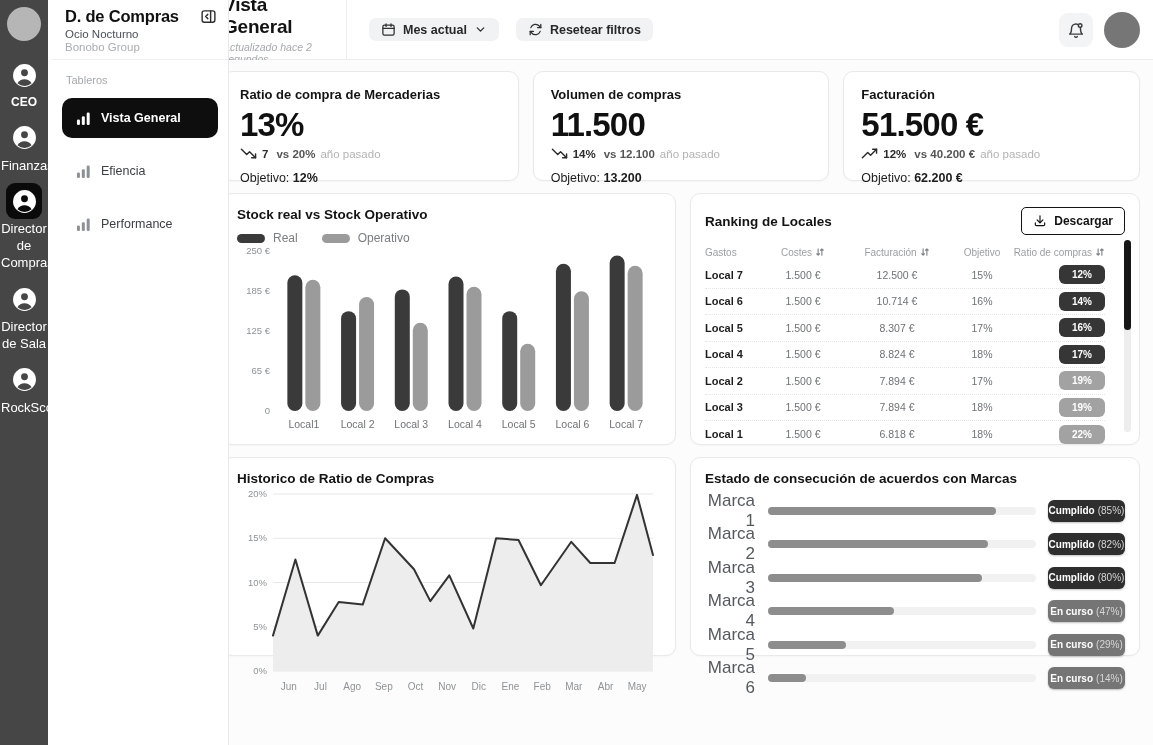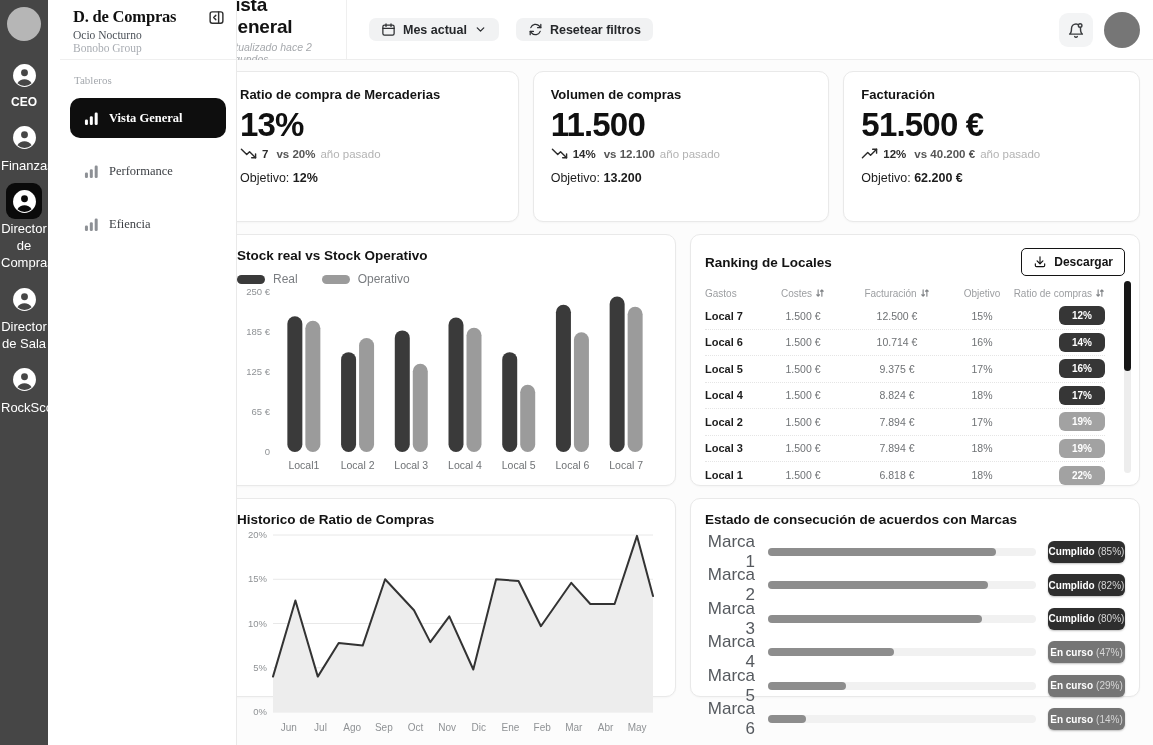--- a/index.html
+++ b/index.html
@@ -15,22 +15,22 @@
           display:flex; flex-direction:column; align-items:center; z-index:5; }
   .rail-logo { width:34px; height:34px; border-radius:50%; background:#b6b6b6; margin:7px 0 16px; }
   .rail-item { display:flex; flex-direction:column; align-items:center; margin-bottom:9px; cursor:pointer; }
   .rail-item .icon-wrap { width:36px; height:36px; border-radius:9px; display:flex; align-items:center;
           justify-content:center; color:#464646; }
   .rail-item.selected .icon-wrap { background:#0a0a0a; color:#0a0a0a; }
   .rail-item .lbl { color:#ffffff; font-size:13px; line-height:1.3; text-align:center; margin-top:2px; max-width:46px; }
   .rail-item:first-of-type .lbl { font-size:12px; font-weight:600; }
 
   
-  .sidebar { position:absolute; left:60px; top:0; bottom:0; width:177px; background:#ffffff;
-             border-right:1px solid #e9e9e9; z-index:4;font-family:Liberation Serif, serif; }
+  .sidebar { position:absolute; left:52px; top:0; bottom:0; width:177px; background:#ffffff;
+             border-right:1px solid #e9e9e9; z-index:4; }
   .sb-head { height:60px; padding:7px 11px 0 13px; border-bottom:1px solid #efefef; }
   .sb-title-row { display:flex; align-items:center; justify-content:space-between; }
   .sb-title { font-size:16.5px; font-weight:700; color:#101010; letter-spacing:-.2px; }
   .collapse-btn { color:#2f2f2f; cursor:pointer; display:flex; }
   .sb-sub { font-size:11.5px; color:#4b5158; margin-top:2px; }
   .sb-org { font-size:11.5px; color:#a9adb3; margin-top:1px; }
   .sb-body { padding:14px 10px 0; }
   .sb-section { font-size:11px; color:#a5a9ae; margin:0 4px 12px; }
   .menu-item { display:flex; align-items:center; gap:10px; height:40px; padding:0 14px; border-radius:10px;
                font-size:12.5px; color:#3d4045; margin-bottom:13px; cursor:pointer; }
@@ -53,21 +53,21 @@
   .tb-right { margin-left:auto; display:flex; align-items:center; gap:11px; padding-right:13px; }
   .bell-btn { width:34px; height:34px; border-radius:9px; background:#f3f4f5; border:none; display:flex;
               align-items:center; justify-content:center; cursor:pointer; color:#3a3c3f; }
   .avatar { width:36px; height:36px; border-radius:50%; background:#767676; cursor:pointer; }
 
   
   .main { position:absolute; left:209px; top:60px; right:0; bottom:0; background:#fcfcfc;
           padding:11px 13px; }
   .card { background:#ffffff; border:1px solid #e9e9e9; border-radius:10px; box-shadow:0 1px 2px rgba(0,0,0,.03); }
   .grid-kpi { display:grid; grid-template-columns:repeat(3,1fr); gap:14px; }
-  .kpi { height:151px; padding:15px 17px; }
+  .kpi { height:110px; padding:15px 17px; }
   .kpi-title { font-size:13px; font-weight:700; color:#141414; }
   .kpi-value { font-size:33px; font-weight:600; color:#101010; letter-spacing:-.8px; margin-top:5px; line-height:1.1; }
   .kpi-delta { display:flex; align-items:center; gap:5px; font-size:11.5px; margin-top:2px; }
   .kpi-delta .d-num { font-weight:700; color:#2c2c2c; }
   .kpi-delta .d-vs  { font-weight:700; color:#555555; margin-left:3px; }
   .kpi-delta .d-note{ color:#b3b3b3; }
   .kpi-obj { font-size:12.5px; color:#1c1c1c; margin-top:9px; }
   .kpi-obj b { font-weight:700; }
 
   .grid-mid, .grid-bot { display:grid; grid-template-columns:1fr 1fr; gap:14px; margin-top:12px; }
@@ -205,31 +205,31 @@
     <span>Vista General</span>
   </div>
         <div class="menu-item">
     <span class="mi-icon">
       <svg width="15" height="15" viewBox="0 0 16 16" fill="currentColor">
         <rect x="1" y="9" width="3.2" height="6" rx="1.4"></rect>
         <rect x="6.2" y="5.5" width="3.2" height="9.5" rx="1.4"></rect>
         <rect x="11.4" y="1.5" width="3.2" height="13.5" rx="1.4"></rect>
       </svg>
     </span>
-    <span>Performance</span>
+    <span>Efiencia</span>
   </div>
         <div class="menu-item">
     <span class="mi-icon">
       <svg width="15" height="15" viewBox="0 0 16 16" fill="currentColor">
         <rect x="1" y="9" width="3.2" height="6" rx="1.4"></rect>
         <rect x="6.2" y="5.5" width="3.2" height="9.5" rx="1.4"></rect>
         <rect x="11.4" y="1.5" width="3.2" height="13.5" rx="1.4"></rect>
       </svg>
     </span>
-    <span>Efiencia</span>
+    <span>Performance</span>
   </div>
       </div>
   </div>
 </aside>
 
 <header class="topbar">
   <div class="tb-titleblock">
     <div class="tb-title">Vista General</div>
     <div class="tb-updated">Actualizado hace 2 segundos</div>
   </div>
@@ -443,21 +443,21 @@
             <div class="rk-row">
     <span class="rk-local">Local 6</span>
     <span class="rk-c">1.500 €</span>
     <span class="rk-c">10.714 €</span>
     <span class="rk-c">16%</span>
     <span class="rk-r"><span class="ratio-badge dark">14%</span></span>
   </div>
             <div class="rk-row">
     <span class="rk-local">Local 5</span>
     <span class="rk-c">1.500 €</span>
-    <span class="rk-c">9.375 €</span>
+    <span class="rk-c">8.307 €</span>
     <span class="rk-c">17%</span>
     <span class="rk-r"><span class="ratio-badge dark">16%</span></span>
   </div>
             <div class="rk-row">
     <span class="rk-local">Local 4</span>
     <span class="rk-c">1.500 €</span>
     <span class="rk-c">8.824 €</span>
     <span class="rk-c">18%</span>
     <span class="rk-r"><span class="ratio-badge dark">17%</span></span>
   </div>

